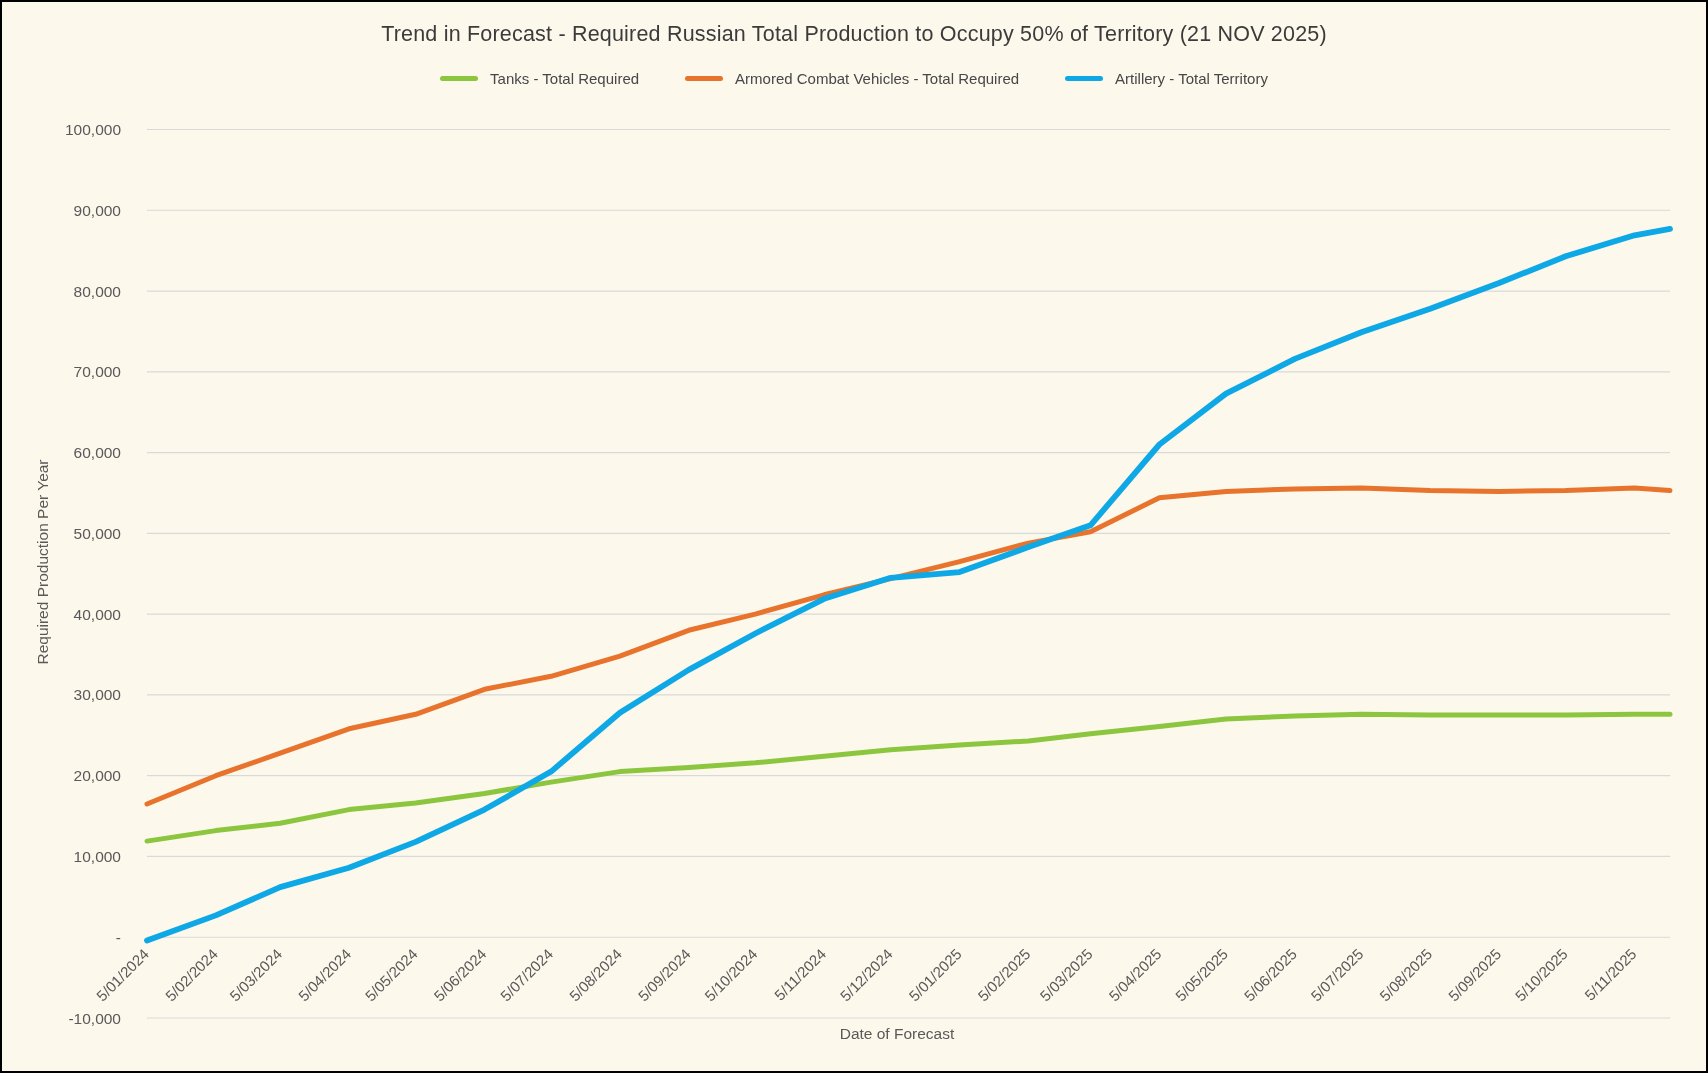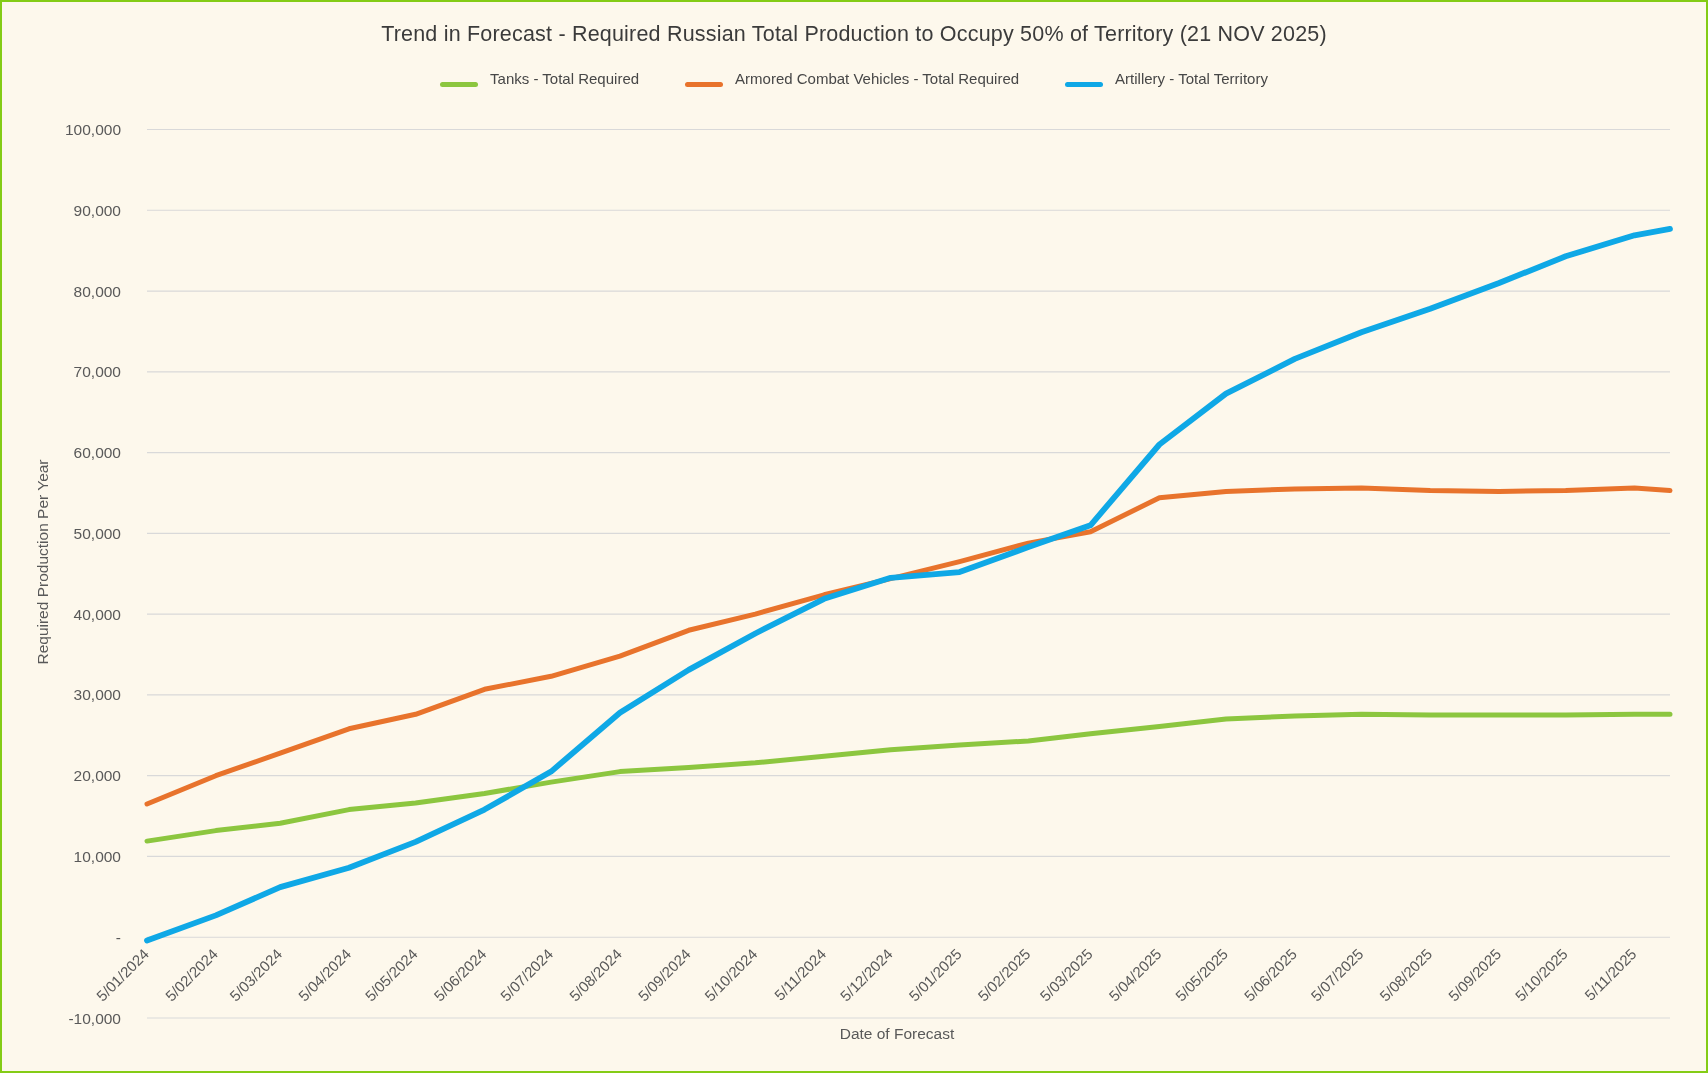--- a/index.html
+++ b/index.html
@@ -6,35 +6,35 @@
   body{
     width:1708px;height:1073px;
     font-family:"Liberation Sans", sans-serif;
     background:#ffffff;
   }
   .chart-frame{
     position:relative;
     width:1708px;height:1073px;
     box-sizing:border-box;
     background:#fdf8ec;
-    border:2px solid #84cc16;
+    border:2px solid #000000;
     overflow:hidden;
   }
   .chart-title{
     position:absolute;top:20px;left:0;right:0;
     text-align:center;
     font-size:21.5px;
     color:#3b3b3b;
     letter-spacing:0.2px;
   }
   .legend{
     position:absolute;top:68px;left:0;right:0;
     display:flex;justify-content:center;align-items:center;gap:46px;
   }
-  .legend-item{display:flex;align-items:flex-end;gap:12px;}
+  .legend-item{display:flex;align-items:center;gap:12px;}
   .legend-swatch{width:38px;height:5px;border-radius:3px;display:inline-block;}
   .legend-label{font-size:15px;color:#474747;}
   svg.plot{position:absolute;left:0;top:0;width:1708px;height:1073px;}
   .axis-title{fill:#595959;font-size:15.5px;}
   text.ylab{fill:#595959;font-size:15.5px;}
   text.xlab{fill:#595959;font-size:15px;}
 </style>
 </head>
 <body>
 

